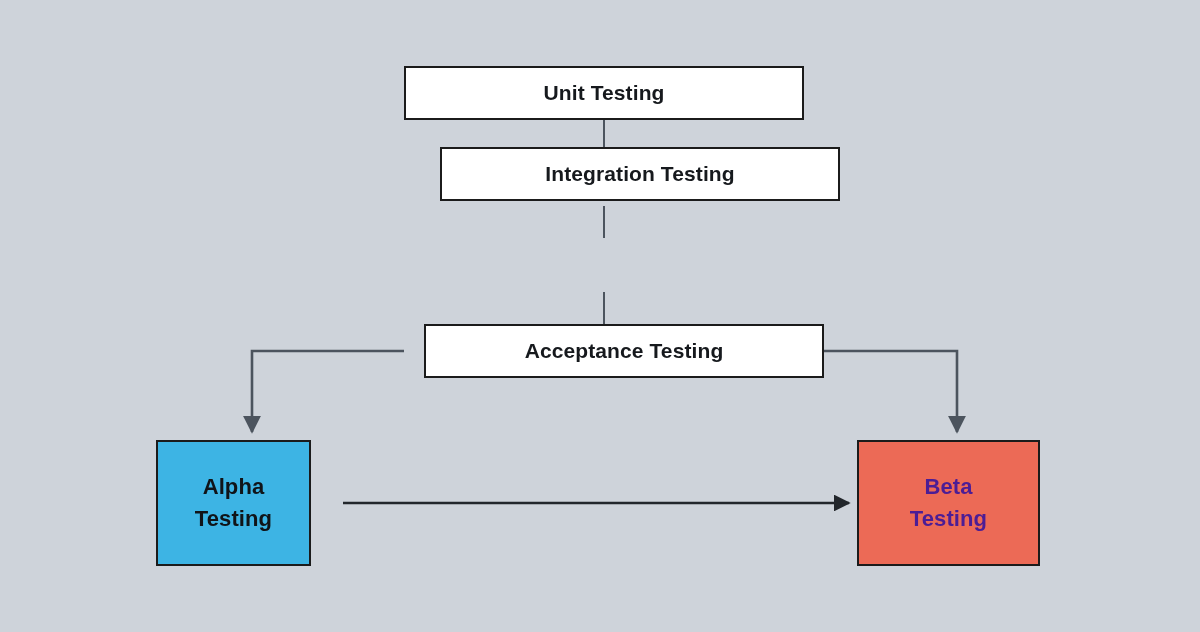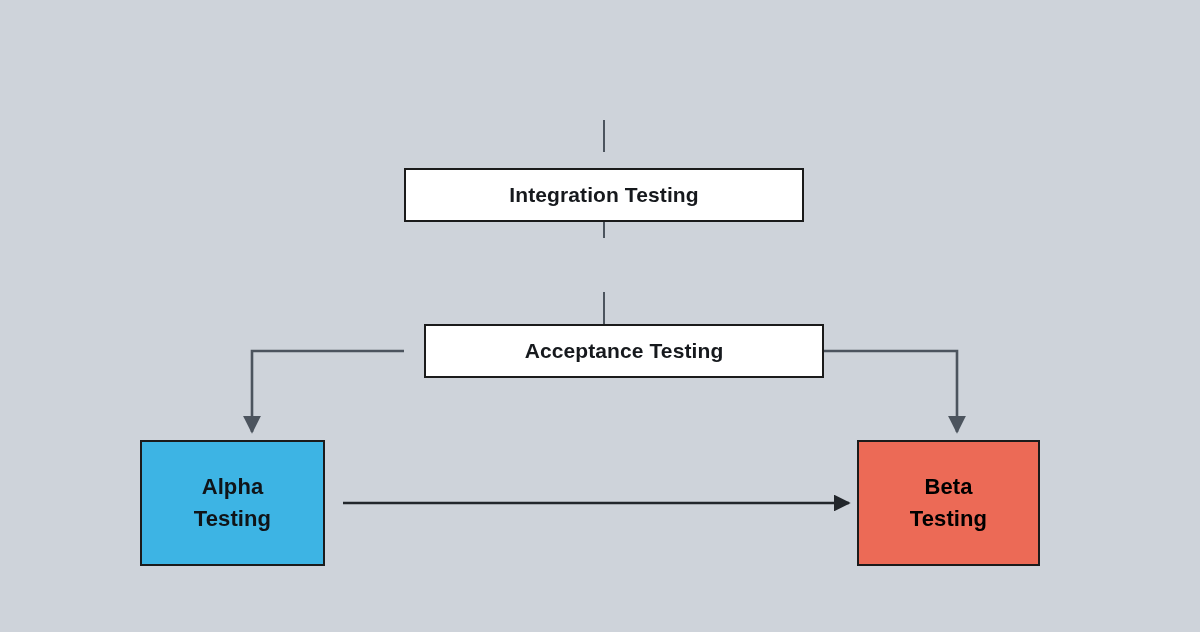--- a/index.html
+++ b/index.html
@@ -45,44 +45,44 @@
     background: #ffffff;
     left: 404px;
     width: 400px;
     height: 54px;
   }
   .stage .node-label {
     font-size: 21px;
     color: #16191d;
   }
   #node-unit      { top: 66px; }
-  #node-integration { top: 168px; }
+  #node-integration { top: 147px; margin-left: 36px; }
   #node-system    { top: 238px; }
   #node-acceptance { top: 324px; margin-left: 20px; }
 
   
   .outcome {
     top: 440px;
     height: 126px;
   }
   .outcome .node-label {
     font-size: 22px;
   }
   #node-alpha {
-    left: 140px;
-    width: 185px;
+    left: 156px;
+    width: 155px;
     background: #3db4e4;
   }
   #node-alpha .node-label { color: #101418; }
   #node-beta {
     left: 857px;
     width: 183px;
     background: #ec6a56;
   }
-  #node-beta .node-label { color: #000000; }
+  #node-beta .node-label { color: #4c1d95; }
 </style>
 </head>
 <body>
 
 <div id="canvas">
 
   <svg id="edges" viewBox="0 0 1200 632" width="1200" height="632" aria-hidden="true">
     <defs>
       <marker id="arrow-grey" viewBox="0 0 10 10" refX="9" refY="5" markerWidth="7" markerHeight="7" orient="auto-start-reverse">
         <path d="M 0 0 L 10 5 L 0 10 z" fill="#4c545e"></path>
@@ -96,20 +96,23 @@
     <line x1="604" y1="206" x2="604" y2="238" stroke="#4c545e" stroke-width="2"></line>
     <line x1="604" y1="292" x2="604" y2="324" stroke="#4c545e" stroke-width="2"></line>
 
     <path d="M 404 351 L 252 351 L 252 432" fill="none" stroke="#4c545e" stroke-width="2.6" marker-end="url(#arrow-grey)"></path>
 
     <path d="M 804 351 L 957 351 L 957 432" fill="none" stroke="#4c545e" stroke-width="2.6" marker-end="url(#arrow-grey)"></path>
 
     <line x1="343" y1="503" x2="849" y2="503" stroke="#22262b" stroke-width="2.4" marker-end="url(#arrow-dark)"></line>
   </svg>
 
+  <div class="node stage" id="node-unit">
+    <span class="node-label">Unit Testing</span>
+  </div>
 
   <div class="node stage" id="node-integration">
     <span class="node-label">Integration Testing</span>
   </div>
 
 
   <div class="node stage" id="node-acceptance">
     <span class="node-label">Acceptance Testing</span>
   </div>
 

